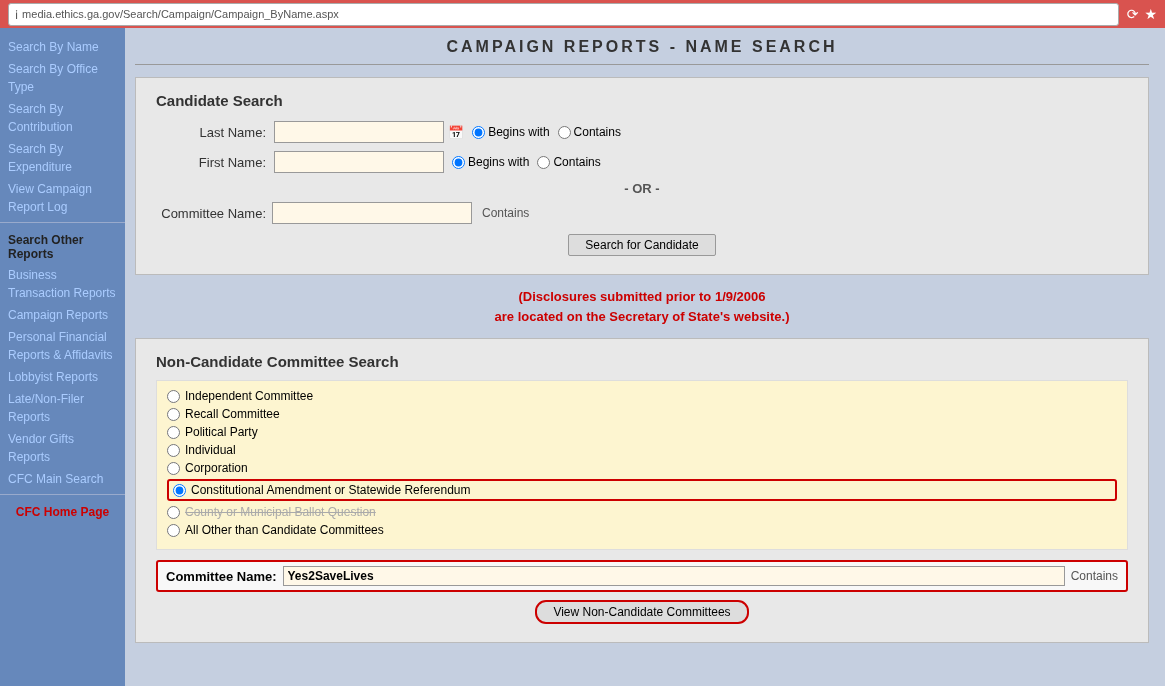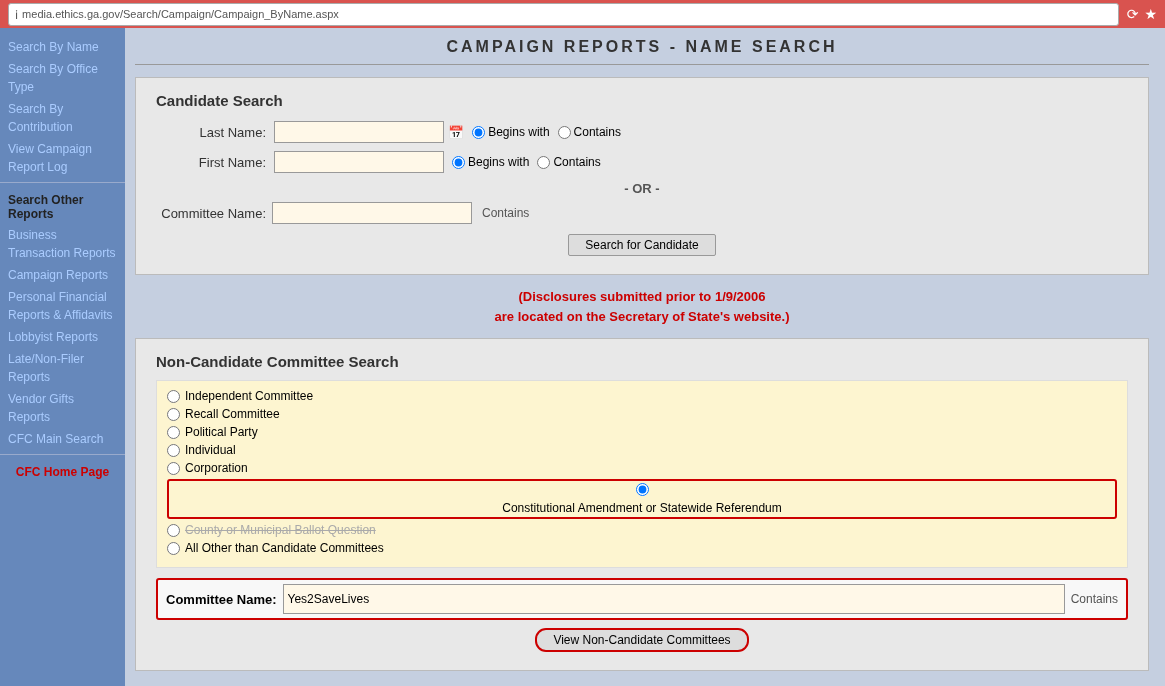--- a/index.html
+++ b/index.html
@@ -216,44 +216,44 @@
     .radio-list-item {
       display: flex;
       align-items: center;
       gap: 5px;
       margin-bottom: 4px;
       font-size: 12px;
       cursor: pointer;
     }
     .radio-list-item.selected {
       background: transparent;
-      flex-direction: column;
     }
     .committee-name-row {
       display: flex;
       align-items: center;
       gap: 6px;
       margin-top: 8px;
       border: 2px solid #cc0000;
       border-radius: 3px;
       padding: 4px 8px;
       background: #f8f8f8;
     }
     .nc-committee-label {
       font-size: 13px;
       font-weight: bold;
       white-space: nowrap;
     }
     .nc-committee-input {
       flex: 1;
-      height: 30px;
+      height: 20px;
       border: 1px solid #999;
       background: #fff8e8;
       padding: 2px 4px;
       font-size: 12px;
+      font-weight: bold;
     }
     .nc-contains-text {
       font-size: 12px;
       color: #555;
     }
     .nc-search-btn-row {
       text-align: center;
       margin-top: 8px;
     }
     .nc-search-button {
@@ -279,20 +279,21 @@
     <span class="browser-icon">★</span>
   </div>
 </div>
 
 <div class="page-wrapper">
 
   <div class="sidebar">
     <a class="sidebar-link">Search By Name</a>
     <a class="sidebar-link">Search By Office Type</a>
     <a class="sidebar-link">Search By Contribution</a>
+    <a class="sidebar-link">Search By Expenditure</a>
     <a class="sidebar-link">View Campaign Report Log</a>
     <hr class="sidebar-divider">
     <div class="sidebar-section-header">Search Other Reports</div>
     <a class="sidebar-link">Business Transaction Reports</a>
     <a class="sidebar-link">Campaign Reports</a>
     <a class="sidebar-link">Personal Financial Reports &amp; Affidavits</a>
     <a class="sidebar-link">Lobbyist Reports</a>
     <a class="sidebar-link">Late/Non-Filer Reports</a>
     <a class="sidebar-link">Vendor Gifts Reports</a>
     <a class="sidebar-link">CFC Main Search</a>

